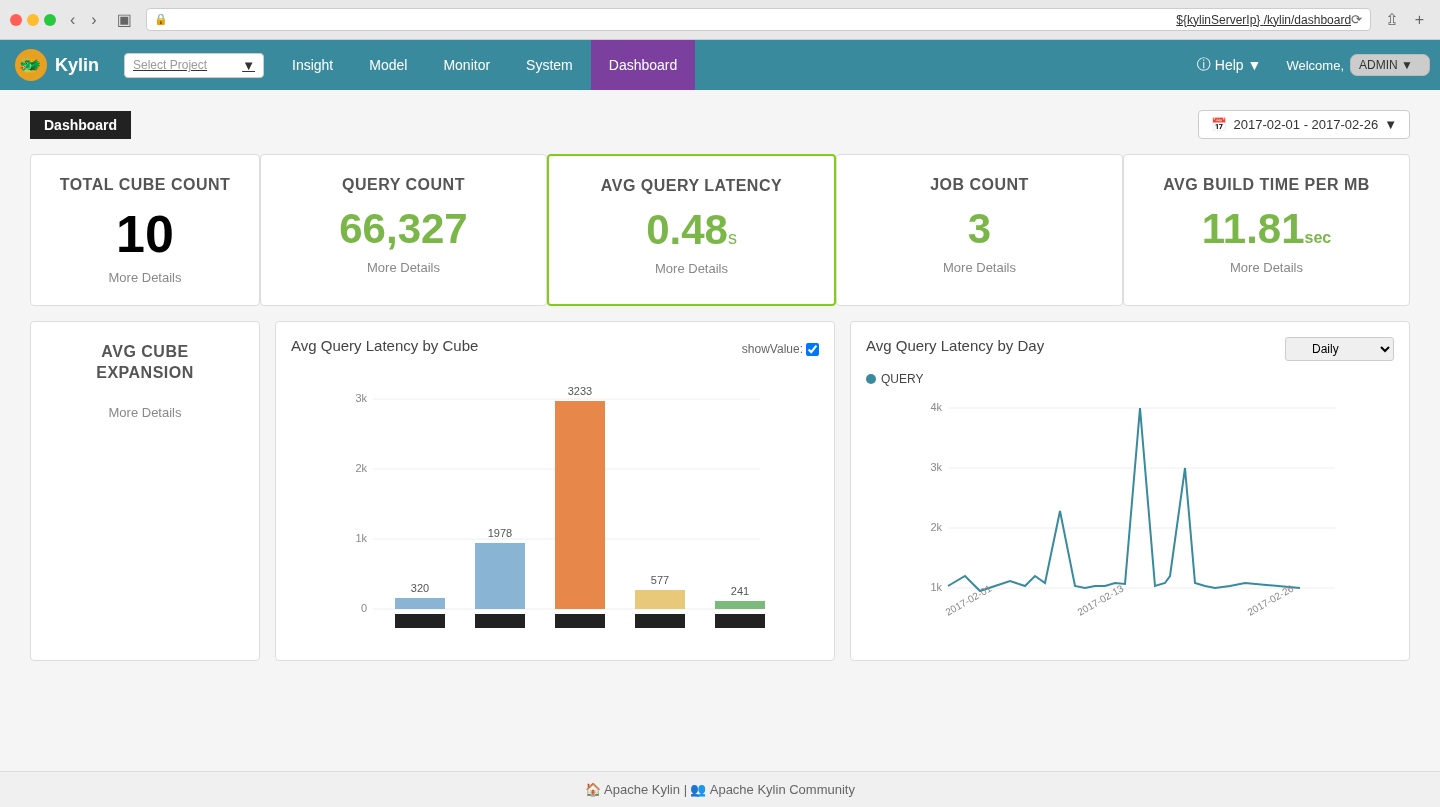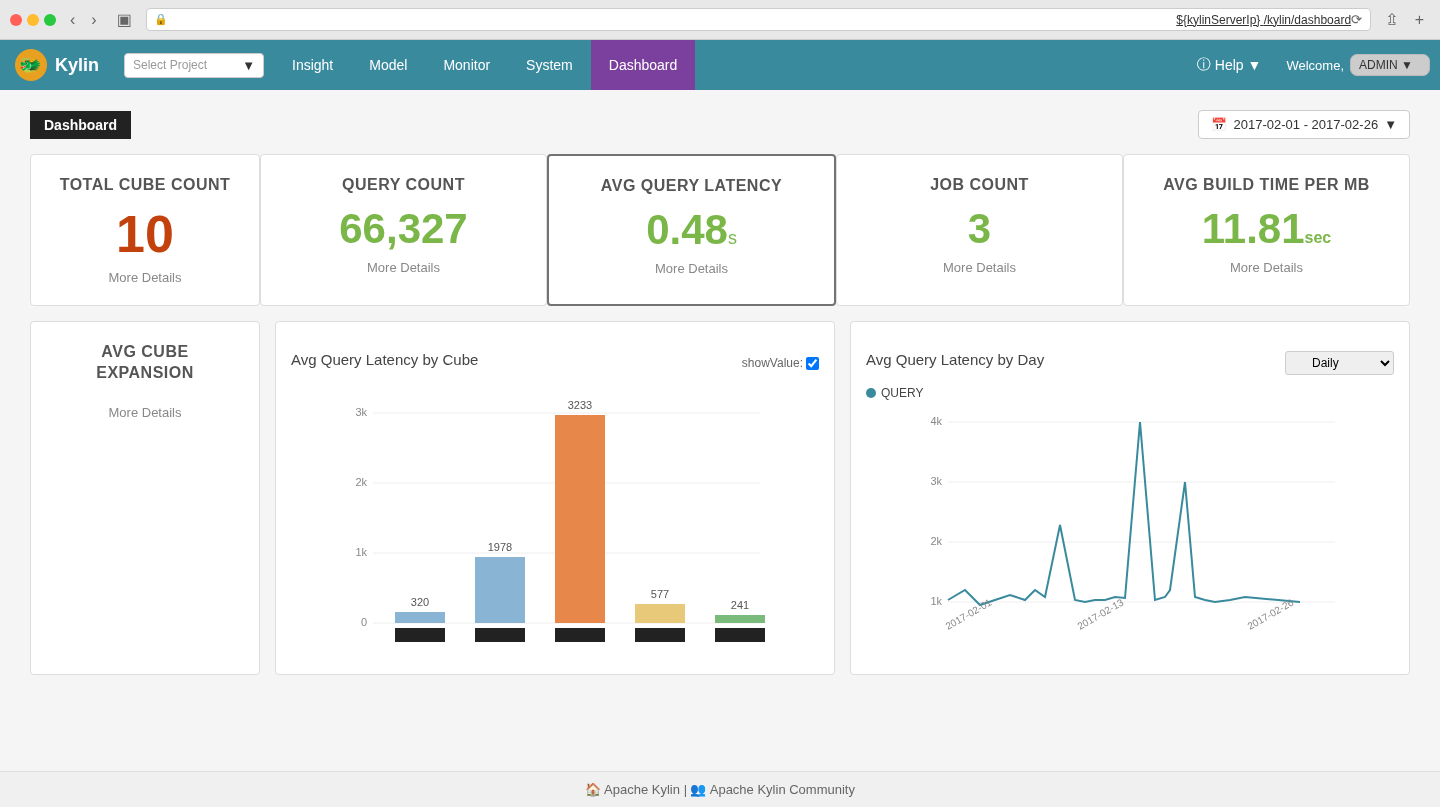--- a/index.html
+++ b/index.html
@@ -17,58 +17,58 @@
     .browser-window-btn { background: none; border: none; font-size: 16px; color: #666; cursor: pointer; padding: 2px 6px; }
     .address-bar { flex: 1; display: flex; align-items: center; background: white; border: 1px solid #ccc; border-radius: 4px; padding: 3px 8px; font-size: 12px; color: #333; }
     .address-bar .lock-icon { color: #888; margin-right: 4px; font-size: 11px; }
     .address-url { flex: 1; text-align: right; text-decoration: underline; }
     .browser-actions { display: flex; gap: 4px; }
 
     
     .navbar { background: #3a8a9e; display: flex; align-items: center; height: 50px; padding: 0; }
     .navbar-brand { display: flex; align-items: center; padding: 0 15px; gap: 8px; color: white; font-size: 18px; font-weight: bold; }
     .brand-icon { width: 32px; height: 32px; background: #e8a020; border-radius: 50%; display: flex; align-items: center; justify-content: center; font-size: 18px; }
-    .navbar-project { background: white; border: 1px solid #ccc; border-radius: 4px; padding: 4px 8px; font-size: 13px; color: #333; min-width: 140px; display: flex; align-items: center; justify-content: space-between; cursor: pointer; margin: 4px 10px; }
+    .navbar-project { background: white; border: 1px solid #ccc; border-radius: 4px; padding: 4px 8px; font-size: 13px; color: #333; min-width: 140px; display: flex; align-items: center; justify-content: space-between; cursor: pointer; margin: 4px 10px; text-decoration: underline; }
     .navbar-menu { display: flex; flex: 1; }
     .navbar-item { color: white; text-decoration: none; padding: 0 18px; height: 50px; display: flex; align-items: center; font-size: 14px; cursor: pointer; }
     .navbar-item.active { background: #7b3f9e; }
     .navbar-right { margin-left: auto; display: flex; align-items: center; }
     .help-btn { color: white; padding: 0 15px; height: 50px; display: flex; align-items: center; gap: 4px; cursor: pointer; font-size: 14px; }
     .welcome-section { display: flex; align-items: center; height: 50px; padding: 0 10px; color: white; font-size: 13px; }
     .welcome-user { background: #ccc; border: 1px solid #bbb; border-radius: 7px; padding: 3px 8px; color: #333; font-size: 12px; min-width: 80px; cursor: pointer; }
 
     
     .main-content { padding: 20px 30px; background: #f5f5f5; min-height: calc(807px - 50px - 36px - 40px); }
 
     
     .top-row { display: flex; justify-content: space-between; align-items: center; margin-bottom: 15px; }
     .page-header-bar { background: #222; color: white; padding: 6px 14px; font-size: 14px; font-weight: bold; }
     .date-range-btn { background: white; border: 1px solid #ccc; border-radius: 4px; padding: 6px 12px; cursor: pointer; font-size: 13px; display: flex; align-items: center; gap: 6px; color: #333; }
 
     
     .stats-row { display: flex; margin-bottom: 15px; }
     .stat-card { background: white; border: 1px solid #ddd; border-radius: 4px; padding: 20px; flex: 1; display: flex; flex-direction: column; align-items: center; text-align: center; }
-    .stat-card.highlighted { border: 2px solid #737373; }
+    .stat-card.highlighted { border: 2px solid #84cc16; }
     .stat-label { font-size: 16px; font-weight: bold; color: #555; text-transform: uppercase; letter-spacing: 0.5px; line-height: 1.3; margin-bottom: 12px; }
     .stat-value-green { font-size: 42px; font-weight: bold; color: #7ab648; line-height: 1; }
-    .stat-value-blue { font-size: 52px; font-weight: bold; color: #c2410c; line-height: 1; }
+    .stat-value-blue { font-size: 52px; font-weight: bold; color: #000000; line-height: 1; }
     .stat-unit { font-size: 18px; color: #7ab648; font-weight: normal; }
     .stat-unit-sec { font-size: 16px; color: #7ab648; }
     .more-details { color: #888; font-size: 13px; margin-top: 10px; cursor: pointer; }
 
     
     .bottom-row { display: flex; gap: 15px; }
     .left-col { display: flex; flex-direction: column; gap: 15px; width: 230px; flex-shrink: 0; }
     .charts-col { flex: 1; display: flex; gap: 15px; }
 
     
     .chart-card { background: white; border: 1px solid #ddd; border-radius: 4px; padding: 15px; flex: 1; }
     .chart-title { font-size: 15px; color: #444; font-weight: 500; margin-bottom: 8px; display: flex; align-items: center; gap: 8px; }
     .show-value-label { font-size: 12px; color: #666; display: flex; align-items: center; gap: 3px; }
-    .chart-title-row { display: flex; align-items: center; justify-content: space-between; margin-bottom: 10px; margin-top: 14px; }
+    .chart-title-row { display: flex; align-items: center; justify-content: space-between; margin-bottom: 10px; }
     .daily-select { border: 1px solid #ccc; border-radius: 3px; padding: 3px 22px; font-size: 12px; cursor: pointer; }
 
     
     .bar-chart-container { position: relative; }
 
     
     .legend-dot { width: 10px; height: 10px; border-radius: 50%; background: #3a8a9e; display: inline-block; }
     .legend-label { font-size: 12px; color: #444; }
     .legend-row { display: flex; align-items: center; gap: 5px; margin-bottom: 5px; }
 

